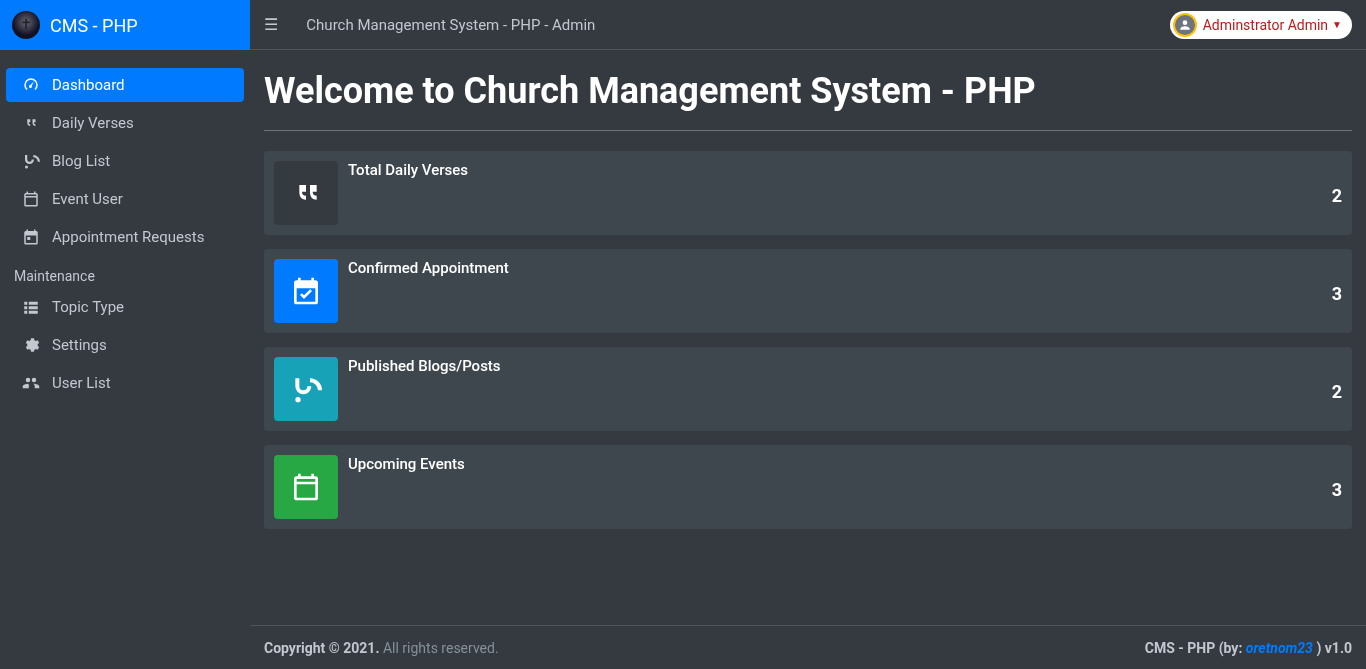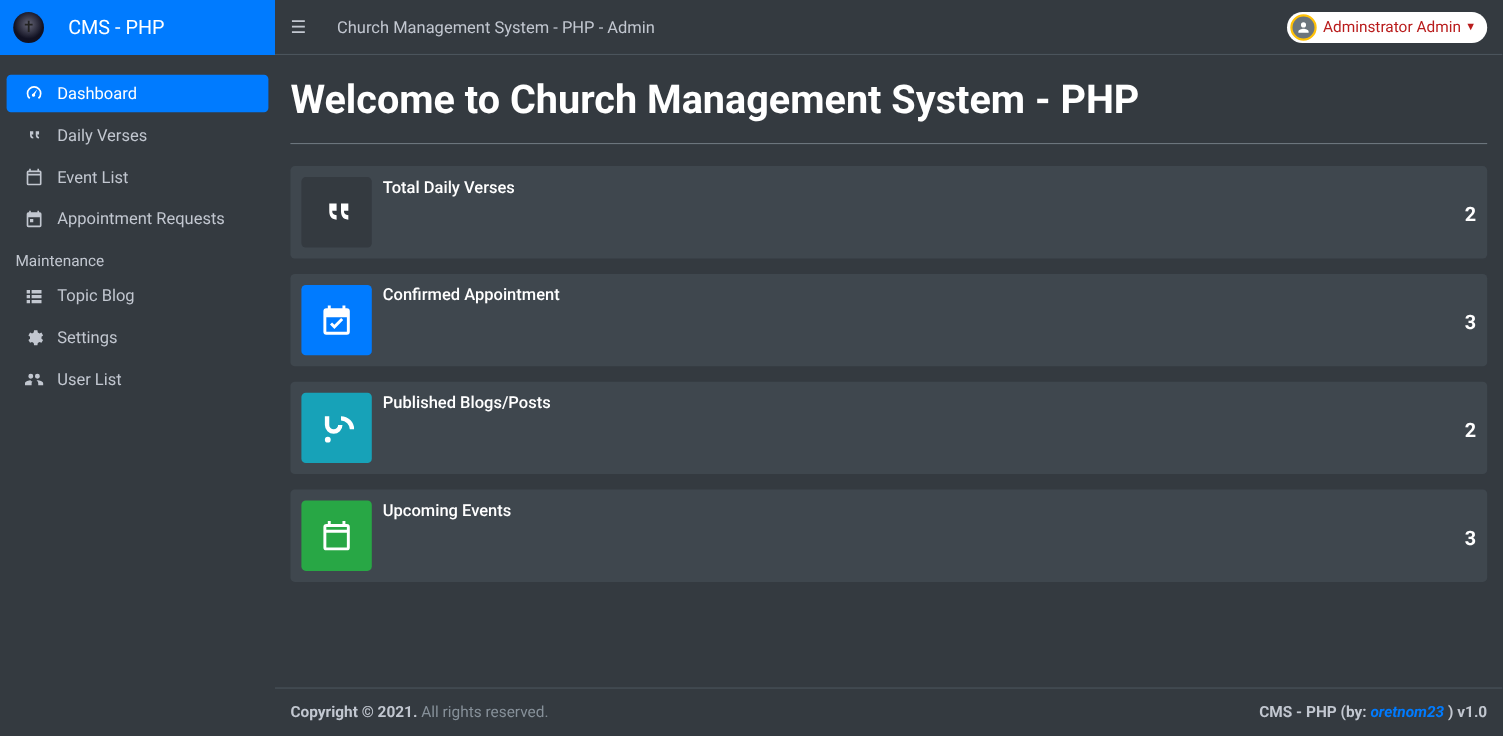--- a/index.html
+++ b/index.html
@@ -23,21 +23,20 @@
 }
 .brand {
   background: #007bff;
   color: #fff;
   display: flex;
   align-items: center;
   padding: 12px 12px;
   height: 50px;
   font-size: 18px;
   font-weight: 400;
-  gap: 12px;
 }
 .brand-logo {
   width: 28px; height: 28px; border-radius: 50%;
   background: radial-gradient(circle at 50% 40%, #667 0%, #112 60%);
   margin-right: 10px;
   position: relative;
   overflow: hidden;
 }
 .brand-logo::after {
   content: "✝"; position: absolute; top: 50%; left: 50%;
@@ -172,43 +171,51 @@
         <span class="icon">
           <svg viewBox="0 0 24 24">
               <path d="M7 7h4v4H9c0 2 1 3 2 3v2c-3 0-4-2-4-5V7zm7 0h4v4h-2c0 2 1 3 2 3v2c-3 0-4-2-4-5V7z"></path>
             </svg>
         </span>
         <span>Daily Verses</span>
       </div>
       <div class="nav-item">
         <span class="icon">
           <svg viewBox="0 0 24 24">
+              <path d="M4 4v6a6 6 0 006 6h0a6 6 0 006-6h-3a3 3 0 01-3 3 3 3 0 01-3-3V4H4zm11 0a9 9 0 019 9h-3a6 6 0 00-6-6V4zM6 18a2 2 0 100 4 2 2 0 000-4z"></path>
+            </svg>
+        </span>
+        <span>Blog List</span>
+      </div>
+      <div class="nav-item">
+        <span class="icon">
+          <svg viewBox="0 0 24 24">
               <path d="M19 4h-1V2h-2v2H8V2H6v2H5a2 2 0 00-2 2v14a2 2 0 002 2h14a2 2 0 002-2V6a2 2 0 00-2-2zm0 16H5V10h14v10zM5 8V6h14v2H5z"></path>
             </svg>
         </span>
-        <span>Event List</span>
+        <span>Event User</span>
       </div>
       <div class="nav-item">
         <span class="icon">
           <svg viewBox="0 0 24 24">
               <path d="M19 4h-1V2h-2v2H8V2H6v2H5a2 2 0 00-2 2v14a2 2 0 002 2h14a2 2 0 002-2V6a2 2 0 00-2-2zm0 16H5V10h14v10zM7 12h4v4H7v-4z"></path>
             </svg>
         </span>
         <span>Appointment Requests</span>
       </div>
 
       <div class="nav-header">Maintenance</div>
 
       <div class="nav-item">
         <span class="icon">
           <svg viewBox="0 0 24 24">
               <path d="M3 5h4v4H3V5zm6 0h12v4H9V5zM3 11h4v4H3v-4zm6 0h12v4H9v-4zM3 17h4v4H3v-4zm6 0h12v4H9v-4z"></path>
             </svg>
         </span>
-        <span>Topic Blog</span>
+        <span>Topic Type</span>
       </div>
       <div class="nav-item">
         <span class="icon">
           <svg viewBox="0 0 24 24">
               <path d="M12 8a4 4 0 100 8 4 4 0 000-8zm9 4a7 7 0 00-.1-1.2l2-1.6-2-3.4-2.4 1a7 7 0 00-2-1.2L16 3h-4l-.5 2.6a7 7 0 00-2 1.2l-2.4-1-2 3.4 2 1.6A7 7 0 007 12c0 .4 0 .8.1 1.2l-2 1.6 2 3.4 2.4-1c.6.5 1.3.9 2 1.2L12 21h4l.5-2.6c.7-.3 1.4-.7 2-1.2l2.4 1 2-3.4-2-1.6c.1-.4.1-.8.1-1.2z"></path>
             </svg>
         </span>
         <span>Settings</span>
       </div>
       <div class="nav-item">

